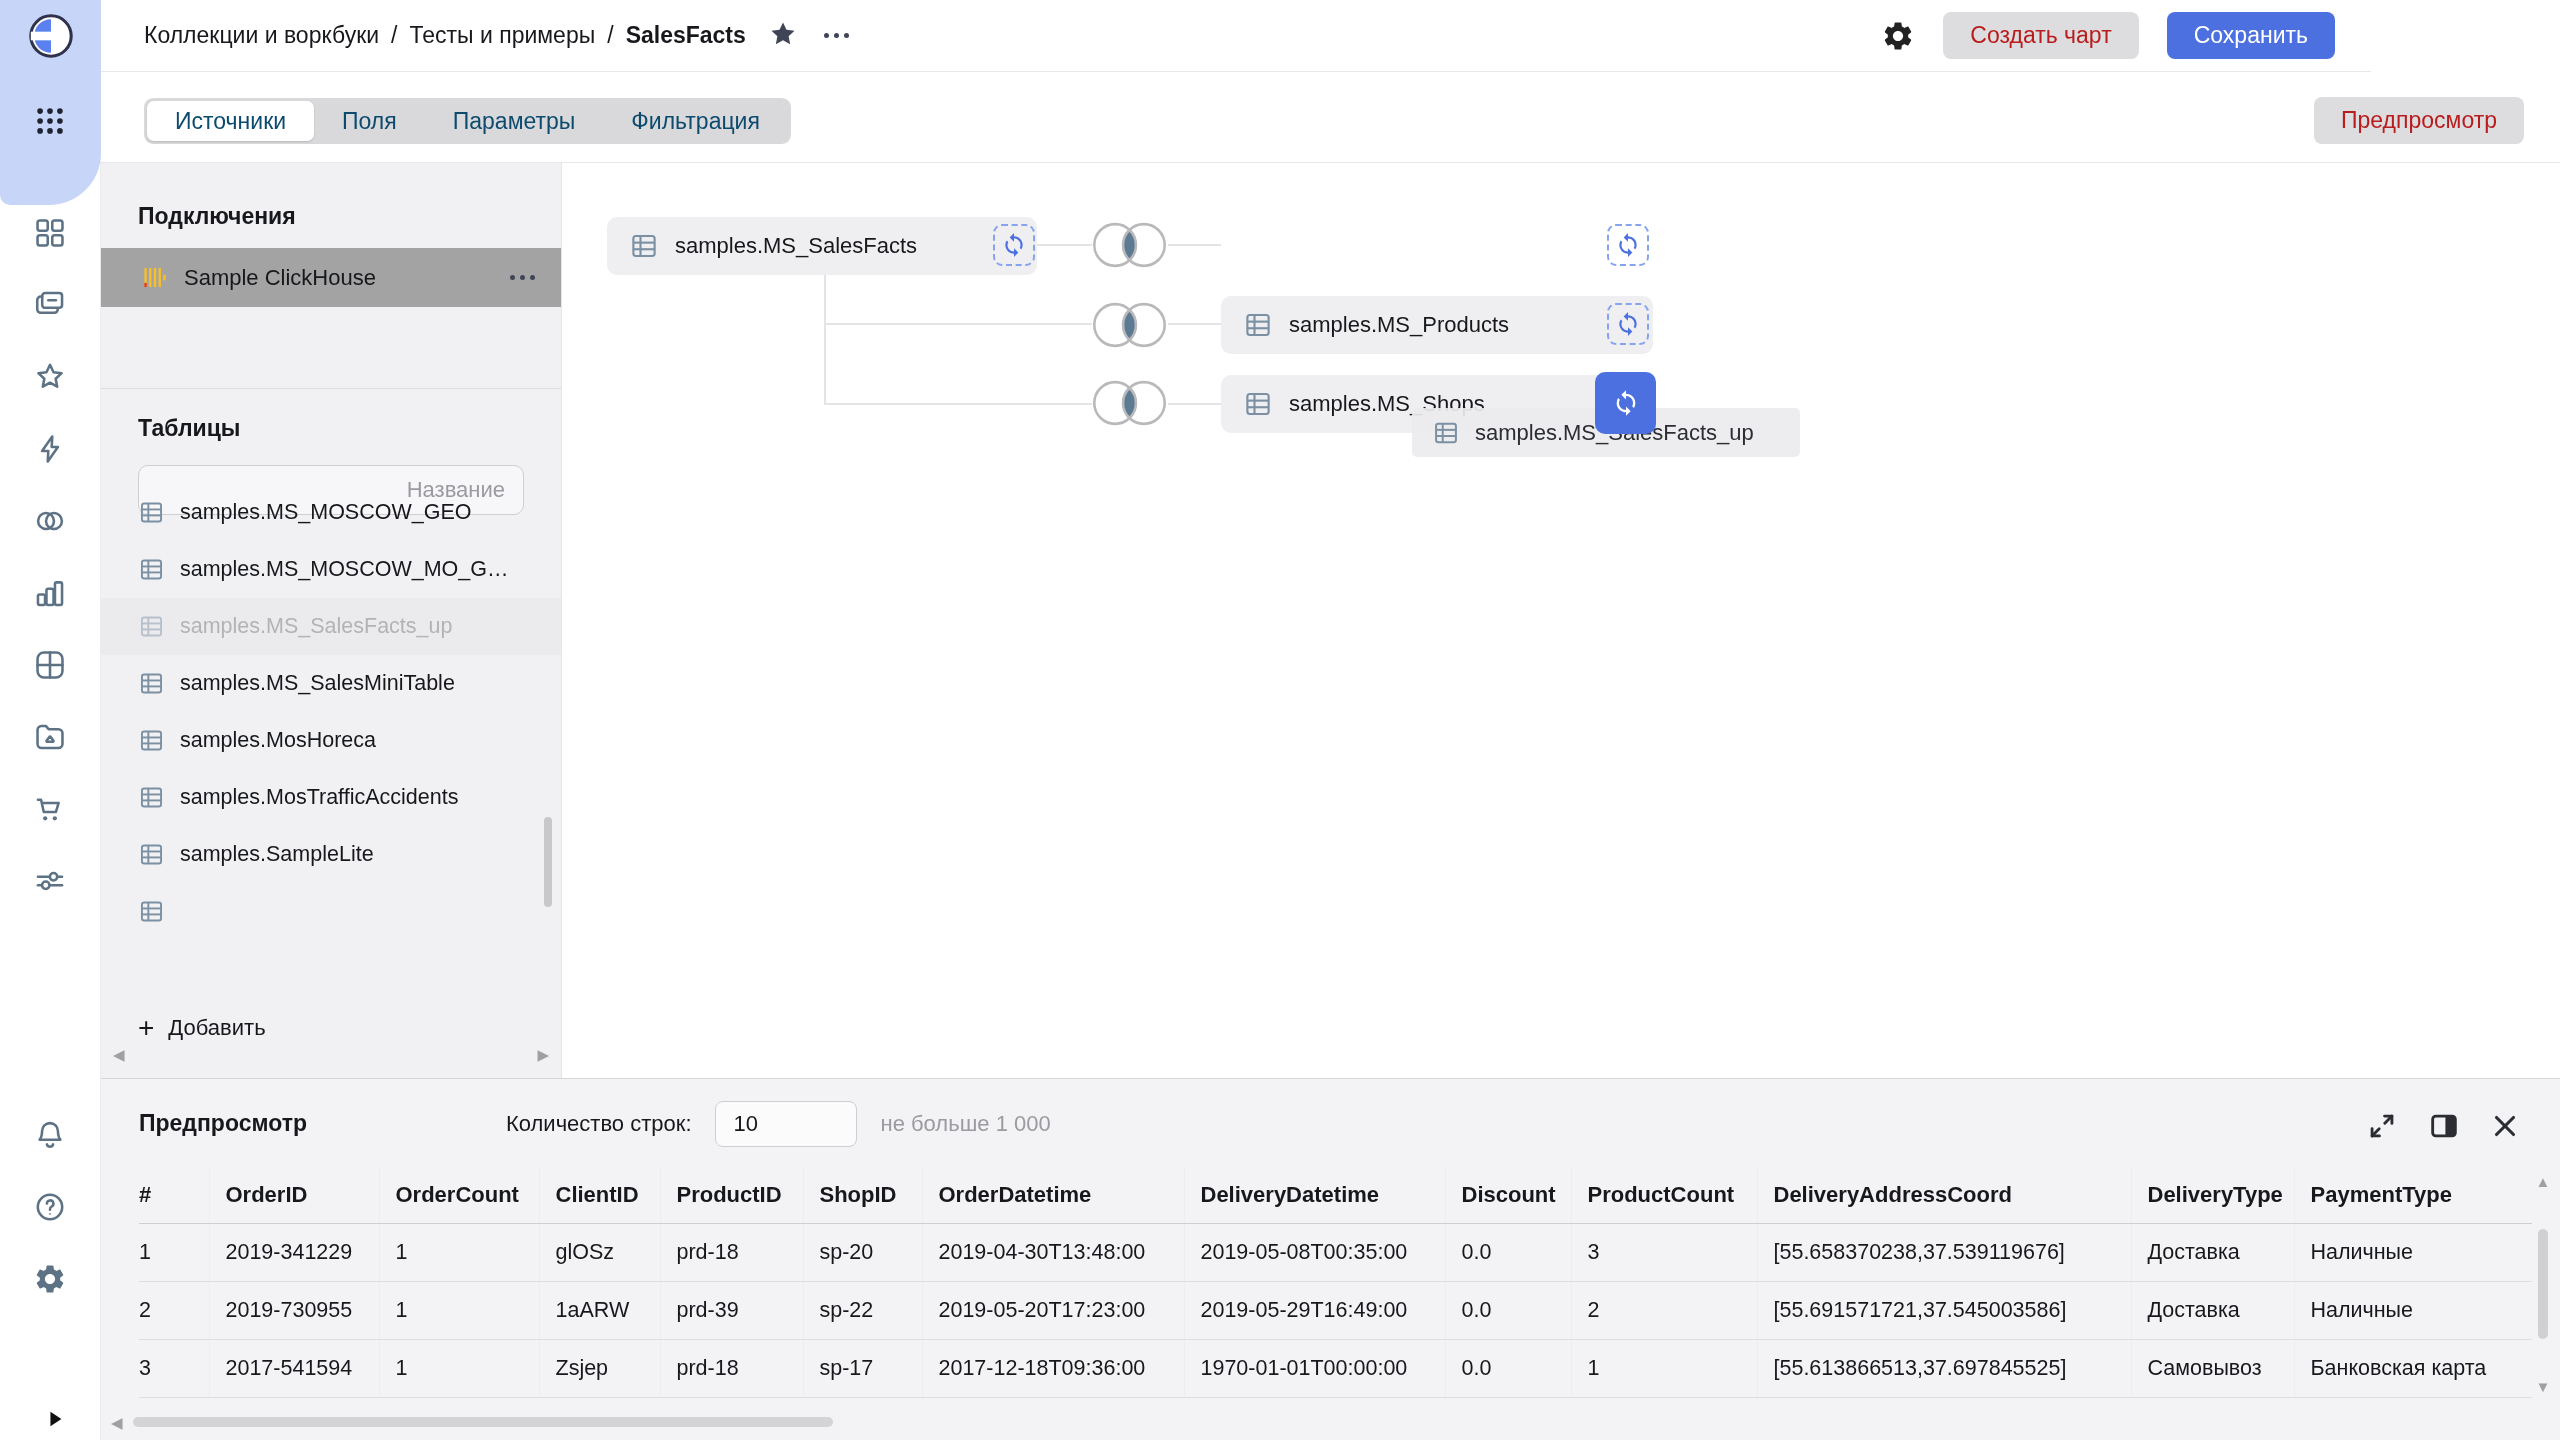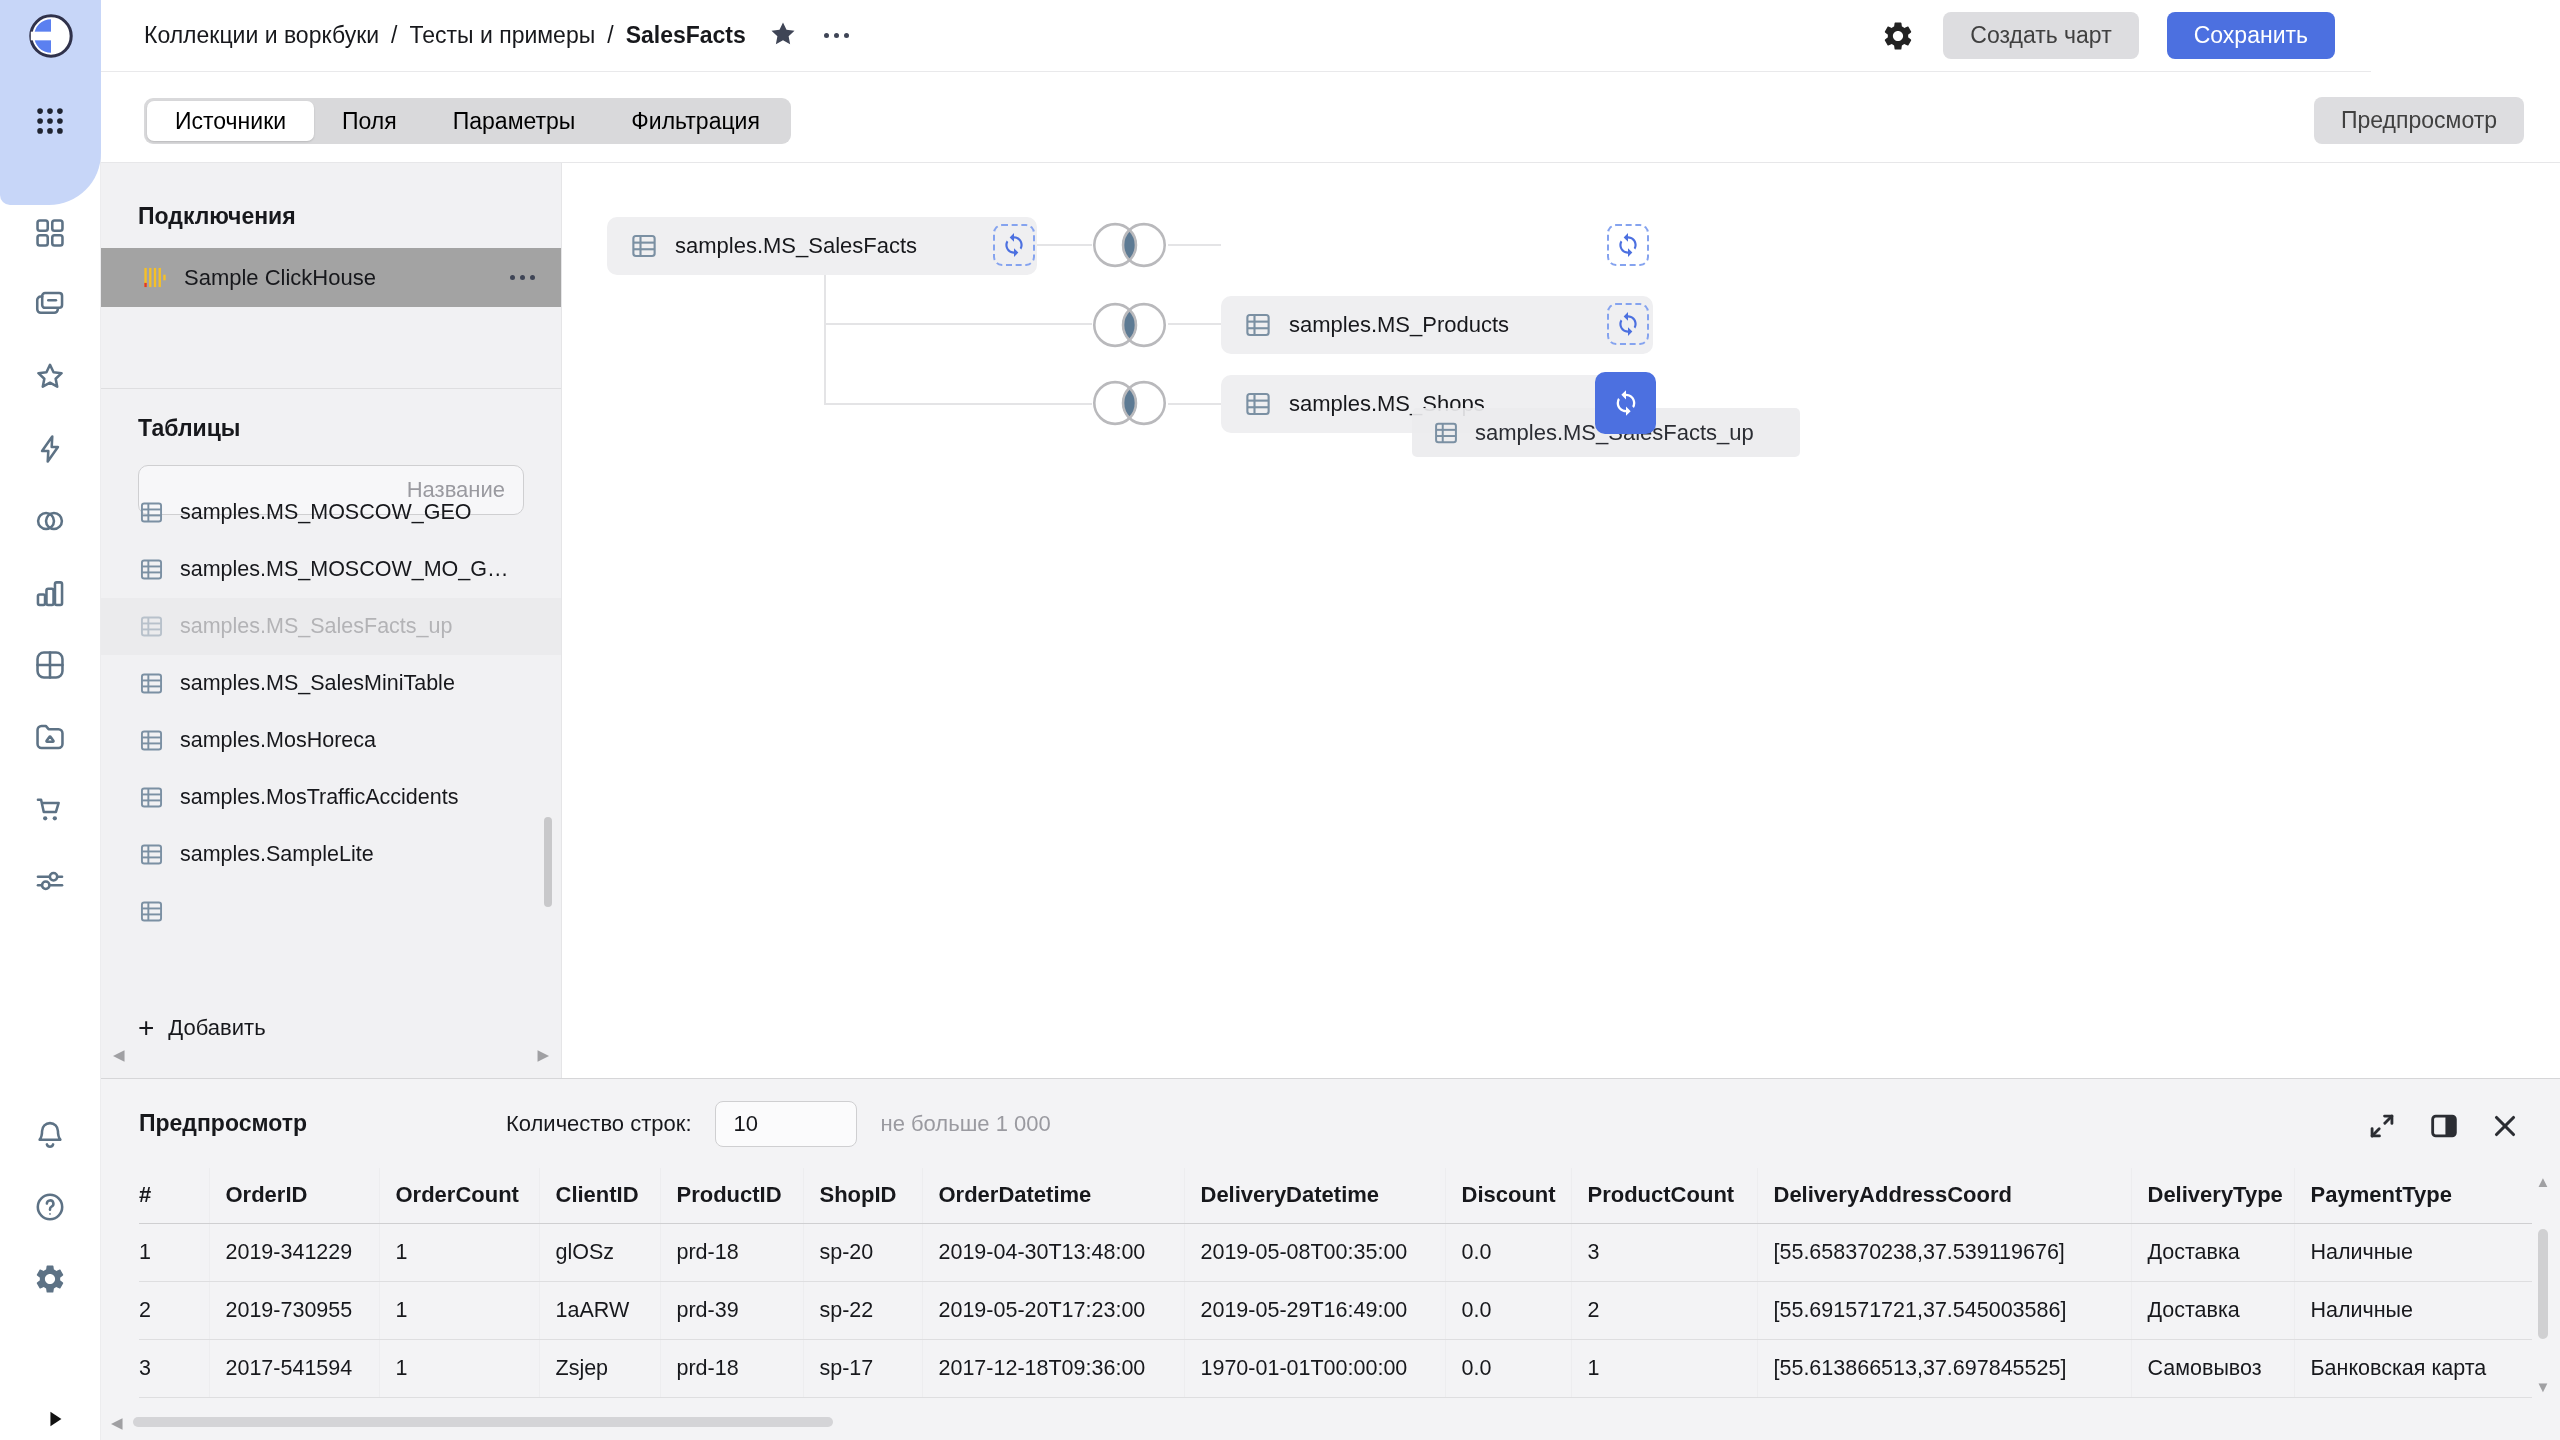--- a/index.html
+++ b/index.html
@@ -18,30 +18,30 @@
   
   #topbar { position:absolute; left:101px; top:0; width:2270px; height:72px; background:#fff;
     border-bottom:1px solid #e9e9eb; display:flex; align-items:center; padding:0 36px 0 43px; }
   .crumb { font-size:23px; color:#17181c; cursor:pointer; }
   .crumb-sep { font-size:23px; color:#17181c; margin:0 12px; }
   .crumb-title { font-size:23px; font-weight:700; }
   .dots3 { display:flex; gap:5px; margin-left:26px; cursor:pointer; }
   .dots3 i { width:5px; height:5px; border-radius:50%; background:#3f4556; }
   .btn { height:47px; border:none; border-radius:8px; font-size:23px; padding:0 27px;
     font-family:inherit; cursor:pointer; white-space:nowrap; }
-  .btn-gray { background:#dddde0; color:#404040; }
+  .btn-gray { background:#dddde0; color:#b91c1c; }
   .btn-blue { background:#4c70e0; color:#fff; }
 
   
   #tabrow { position:absolute; left:101px; top:72px; width:2459px; height:91px; background:#fff;
     border-bottom:1px solid #e7e7e9; }
   #segmented { position:absolute; left:43px; top:26px; height:46px; background:#d9d9db;
     border-radius:9px; display:flex; align-items:center; padding:3px; }
   .seg { height:40px; display:flex; align-items:center; padding:0 28px; font-size:23px;
-    border-radius:7px; cursor:pointer; color:#000000; }
+    border-radius:7px; cursor:pointer; color:#0c4a6e; }
   .seg.active { background:#fff; box-shadow:0 1px 2px rgba(0,0,0,.15); }
 
   
   #leftpanel { position:absolute; left:101px; top:163px; width:461px; height:915px;
     background:#f1f1f3; border-right:1px solid #e5e5e7; overflow:hidden; }
   .sec-title { font-size:23px; font-weight:700; padding-left:37px; }
   #conn-row { position:absolute; left:0; top:85px; width:100%; height:59px; background:#a3a3a3;
     display:flex; align-items:center; padding-left:40px; gap:16px; cursor:pointer; }
   #conn-row .lbl { font-size:22px; }
   #panel-divider { position:absolute; left:0; top:225px; width:100%; height:1px; background:#dedee0; }

